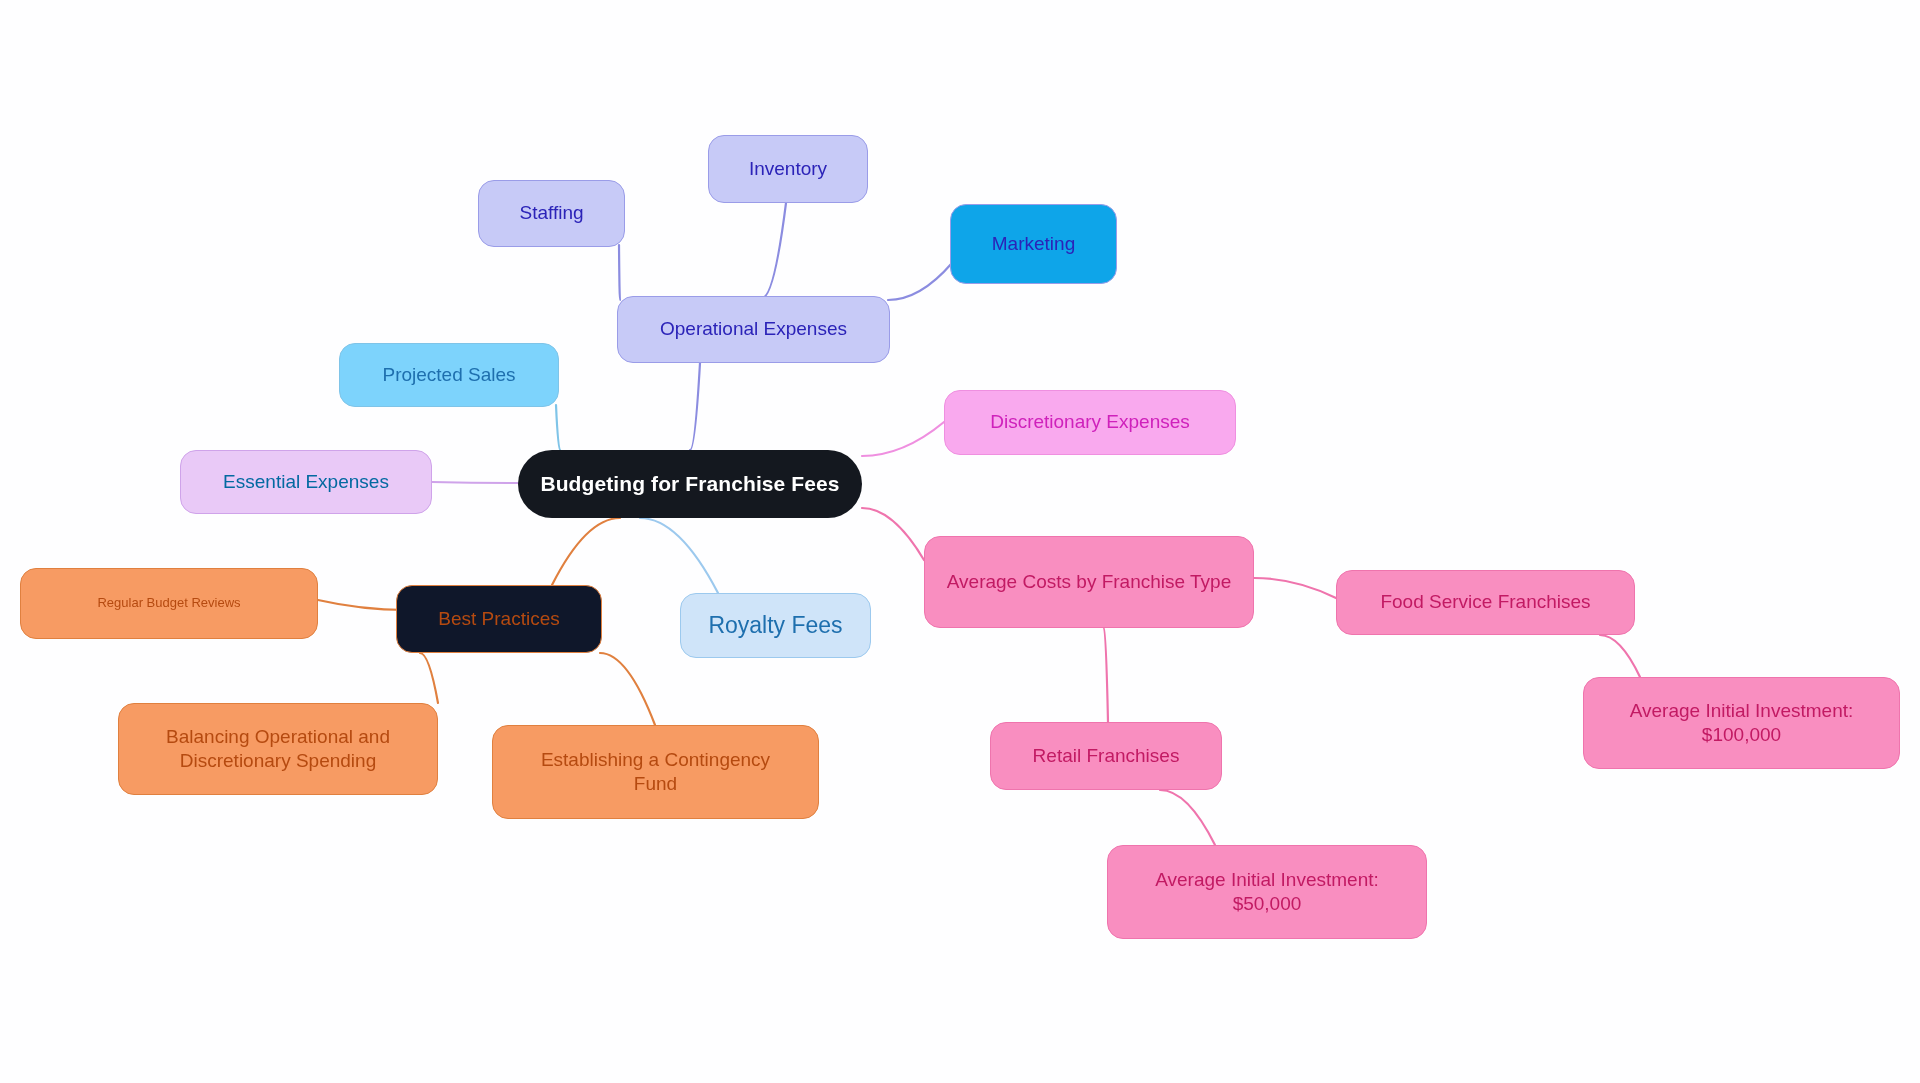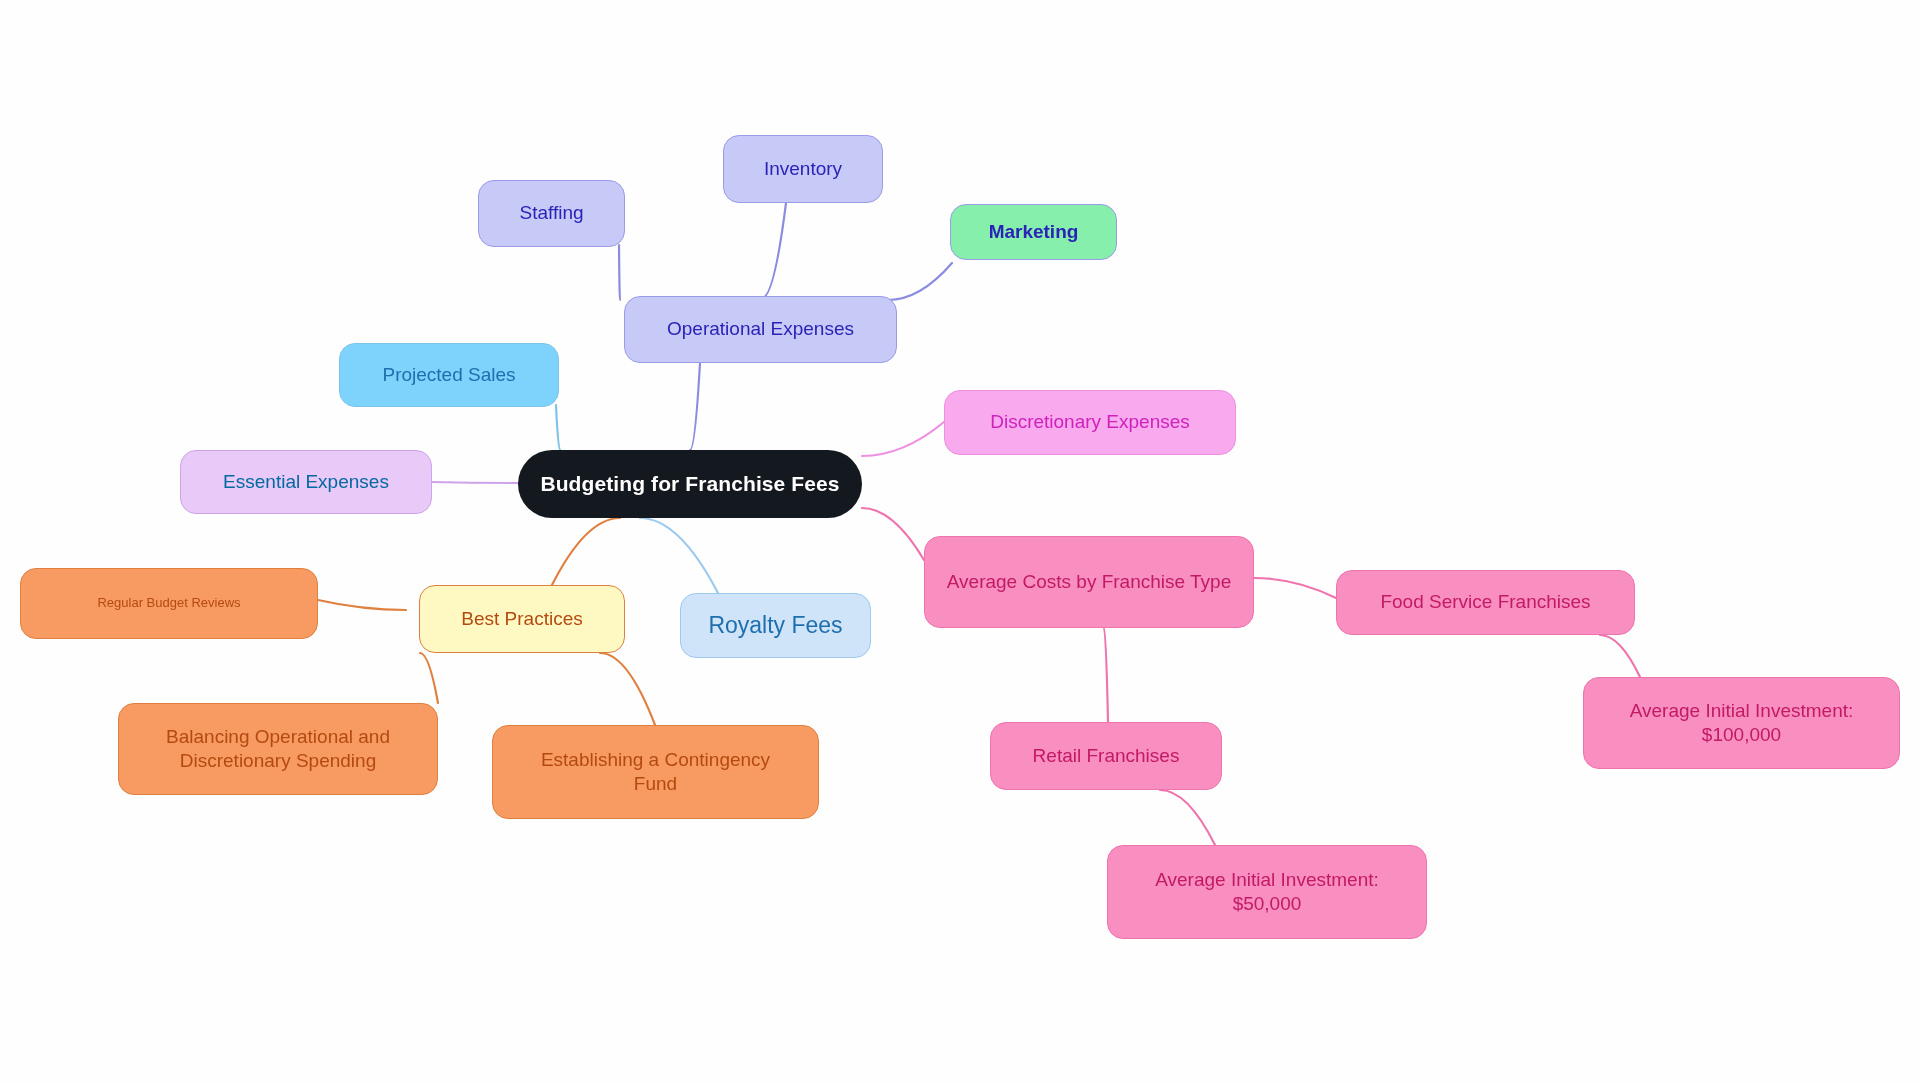--- a/index.html
+++ b/index.html
@@ -68,35 +68,35 @@
       <path d="M 1600 635 Q 1620 635 1640 677" stroke="#ef74ad" stroke-width="2.2" fill="none" stroke-linecap="round"></path>
       <path d="M 1104 628 Q 1106 628 1108 722" stroke="#ef74ad" stroke-width="2.2" fill="none" stroke-linecap="round"></path>
       <path d="M 1160 790 Q 1187.5 790 1215 845" stroke="#ef74ad" stroke-width="2.2" fill="none" stroke-linecap="round"></path>
       <path d="M 620 518 Q 586 518 552 585" stroke="#e0803f" stroke-width="2.2" fill="none" stroke-linecap="round"></path>
       <path d="M 406 610 Q 362 610 318 600" stroke="#e0803f" stroke-width="2.2" fill="none" stroke-linecap="round"></path>
       <path d="M 420 653 Q 429 653 438 703" stroke="#e0803f" stroke-width="2.2" fill="none" stroke-linecap="round"></path>
       <path d="M 600 653 Q 627.5 653 655 725" stroke="#e0803f" stroke-width="2.2" fill="none" stroke-linecap="round"></path>
     </svg>
   <div id="nodes-layer">
       <div class="node root" style="left: 518px; top: 450px; width: 344px; height: 68px; background: rgb(20, 24, 31); color: rgb(255, 255, 255); border-color: rgb(20, 24, 31); font-size: 21px;"><span>Budgeting for Franchise Fees</span></div>
-      <div class="node lvl1" style="left: 617px; top: 296px; width: 273px; height: 67px; background: rgb(199, 202, 247); color: rgb(43, 35, 184); border-color: rgb(154, 156, 232); font-size: 19px; margin-left: 7px;"><span>Operational Expenses</span></div>
+      <div class="node lvl1" style="left: 617px; top: 296px; width: 273px; height: 67px; background: rgb(199, 202, 247); color: rgb(43, 35, 184); border-color: rgb(154, 156, 232); font-size: 19px;"><span>Operational Expenses</span></div>
       <div class="node lvl1" style="left: 478px; top: 180px; width: 147px; height: 67px; background: rgb(199, 202, 247); color: rgb(43, 35, 184); border-color: rgb(154, 156, 232); font-size: 19px;"><span>Staffing</span></div>
-      <div class="node lvl1" style="left: 708px; top: 135px; width: 160px; height: 68px; background: rgb(199, 202, 247); color: rgb(43, 35, 184); border-color: rgb(154, 156, 232); font-size: 19px; margin-left: 15px;"><span>Inventory</span></div>
-      <div class="node lvl1" style="left: 950px; top: 204px; width: 167px; height: 56px; background: #86efac; color: rgb(43, 35, 184); border-color: rgb(154, 156, 232); font-size: 19px; font-weight: bold;"><span>Marketing</span></div>
+      <div class="node lvl1" style="left: 708px; top: 135px; width: 160px; height: 68px; background: rgb(199, 202, 247); color: rgb(43, 35, 184); border-color: rgb(154, 156, 232); font-size: 19px;"><span>Inventory</span></div>
+      <div class="node lvl1" style="left: 950px; top: 204px; width: 167px; height: 80px; background: #0ea5e9; color: rgb(43, 35, 184); border-color: rgb(154, 156, 232); font-size: 19px;"><span>Marketing</span></div>
       <div class="node lvl1" style="left: 339px; top: 343px; width: 220px; height: 64px; background: #7dd3fc; color: rgb(30, 111, 174); border-color: rgb(127, 196, 232); font-size: 19px; text-align: center;"><span>Projected Sales</span></div>
       <div class="node lvl1" style="left: 680px; top: 593px; width: 191px; height: 65px; background: rgb(207, 228, 249); color: rgb(30, 111, 174); border-color: rgb(156, 201, 238); font-size: 23px;"><span>Royalty Fees</span></div>
       <div class="node lvl1" style="left: 180px; top: 450px; width: 252px; height: 64px; background: rgb(233, 201, 247); color: #0369a1; border-color: rgb(207, 163, 234); font-size: 19px;"><span>Essential Expenses</span></div>
       <div class="node lvl1" style="left: 944px; top: 390px; width: 292px; height: 65px; background: rgb(249, 169, 238); color: rgb(207, 33, 187); border-color: rgb(239, 143, 224); font-size: 19px;"><span>Discretionary Expenses</span></div>
       <div class="node lvl1" style="left: 924px; top: 536px; width: 330px; height: 92px; background: rgb(249, 142, 192); color: rgb(194, 26, 99); border-color: rgb(239, 116, 173); font-size: 19px;"><span>Average Costs by Franchise Type</span></div>
       <div class="node lvl1" style="left: 1336px; top: 570px; width: 299px; height: 65px; background: rgb(249, 142, 192); color: rgb(194, 26, 99); border-color: rgb(239, 116, 173); font-size: 19px;"><span>Food Service Franchises</span></div>
       <div class="node lvl1" style="left: 1583px; top: 677px; width: 317px; height: 92px; background: rgb(249, 142, 192); color: rgb(194, 26, 99); border-color: rgb(239, 116, 173); font-size: 19px;"><span>Average Initial Investment:
 $100,000</span></div>
       <div class="node lvl1" style="left: 990px; top: 722px; width: 232px; height: 68px; background: rgb(249, 142, 192); color: rgb(194, 26, 99); border-color: rgb(239, 116, 173); font-size: 19px;"><span>Retail Franchises</span></div>
       <div class="node lvl1" style="left: 1107px; top: 845px; width: 320px; height: 94px; background: rgb(249, 142, 192); color: rgb(194, 26, 99); border-color: rgb(239, 116, 173); font-size: 19px;"><span>Average Initial Investment:
 $50,000</span></div>
-      <div class="node lvl1" style="left: 419px; top: 585px; width: 206px; height: 68px; background: #fef9c3; color: rgb(181, 74, 16); border-color: rgb(224, 128, 63); font-size: 19px;"><span>Best Practices</span></div>
+      <div class="node lvl1" style="left: 396px; top: 585px; width: 206px; height: 68px; background: #0f172a; color: rgb(181, 74, 16); border-color: rgb(224, 128, 63); font-size: 19px;"><span>Best Practices</span></div>
       <div class="node lvl1" style="left: 20px; top: 568px; width: 298px; height: 71px; background: rgb(247, 155, 99); color: rgb(181, 74, 16); border-color: rgb(224, 128, 63); font-size: 13px;"><span>Regular Budget Reviews</span></div>
       <div class="node lvl1" style="left: 118px; top: 703px; width: 320px; height: 92px; background: rgb(247, 155, 99); color: rgb(181, 74, 16); border-color: rgb(224, 128, 63); font-size: 19px;"><span>Balancing Operational and
 Discretionary Spending</span></div>
       <div class="node lvl1" style="left: 492px; top: 725px; width: 327px; height: 94px; background: rgb(247, 155, 99); color: rgb(181, 74, 16); border-color: rgb(224, 128, 63); font-size: 19px;"><span>Establishing a Contingency
 Fund</span></div>
     </div>
 </div>
 
 </body></html>

